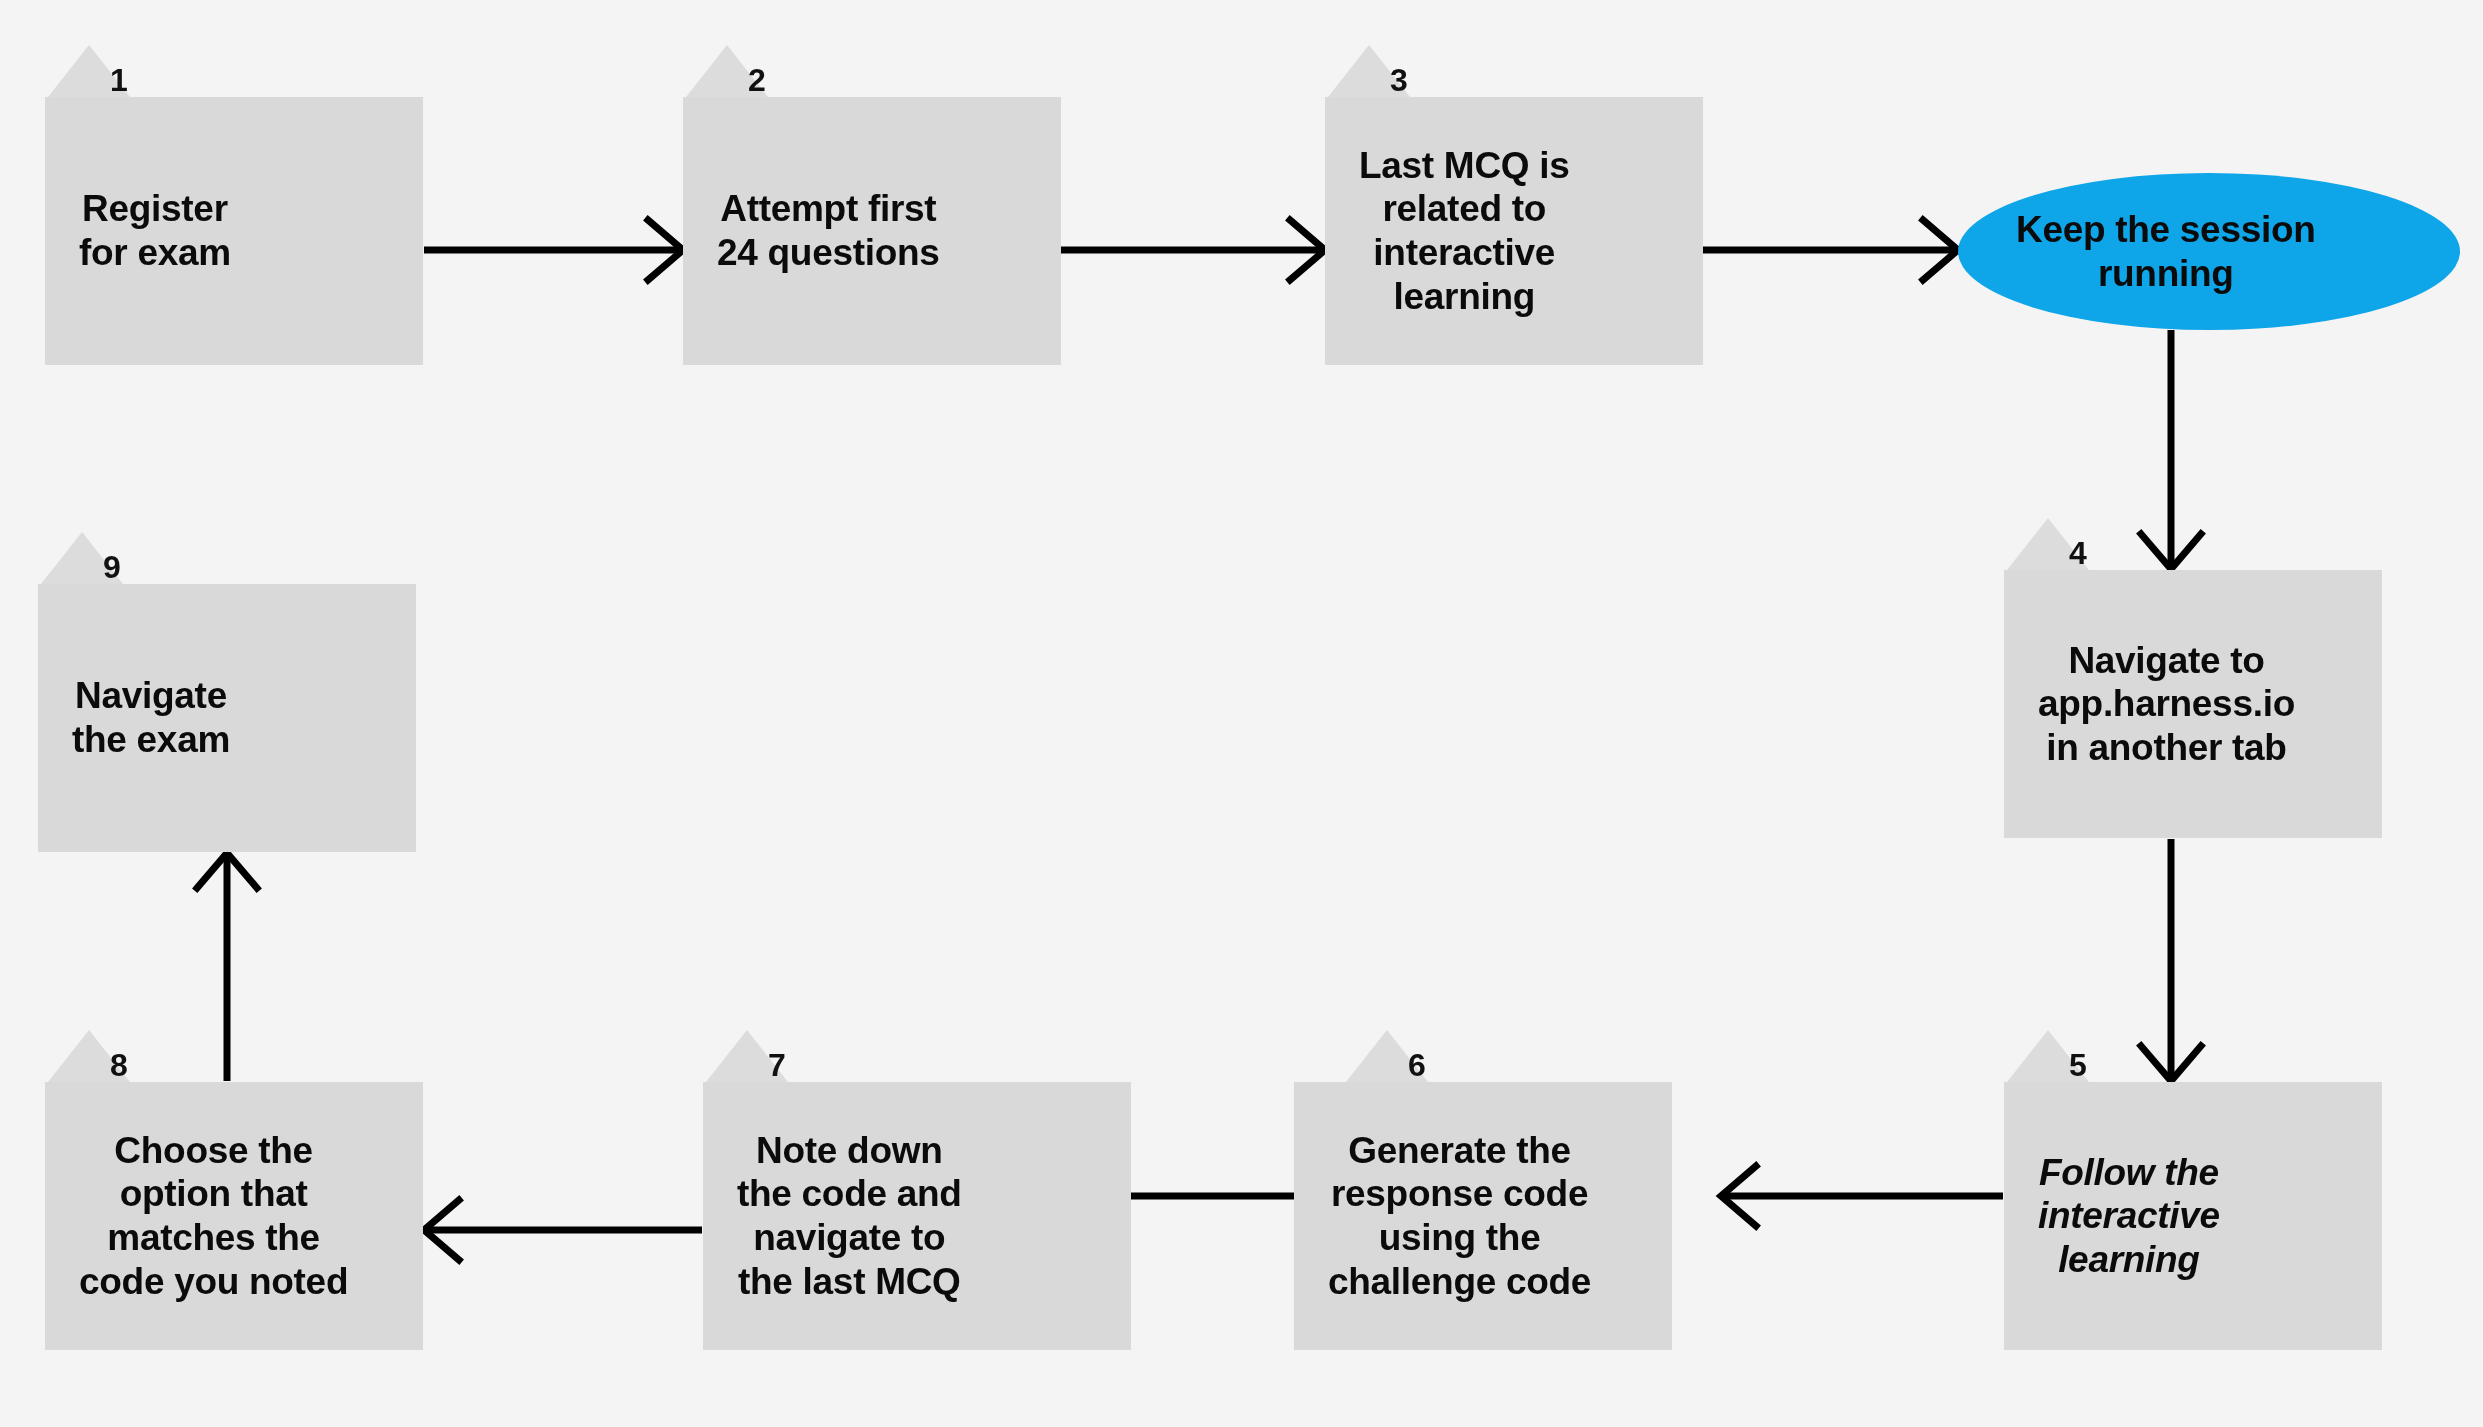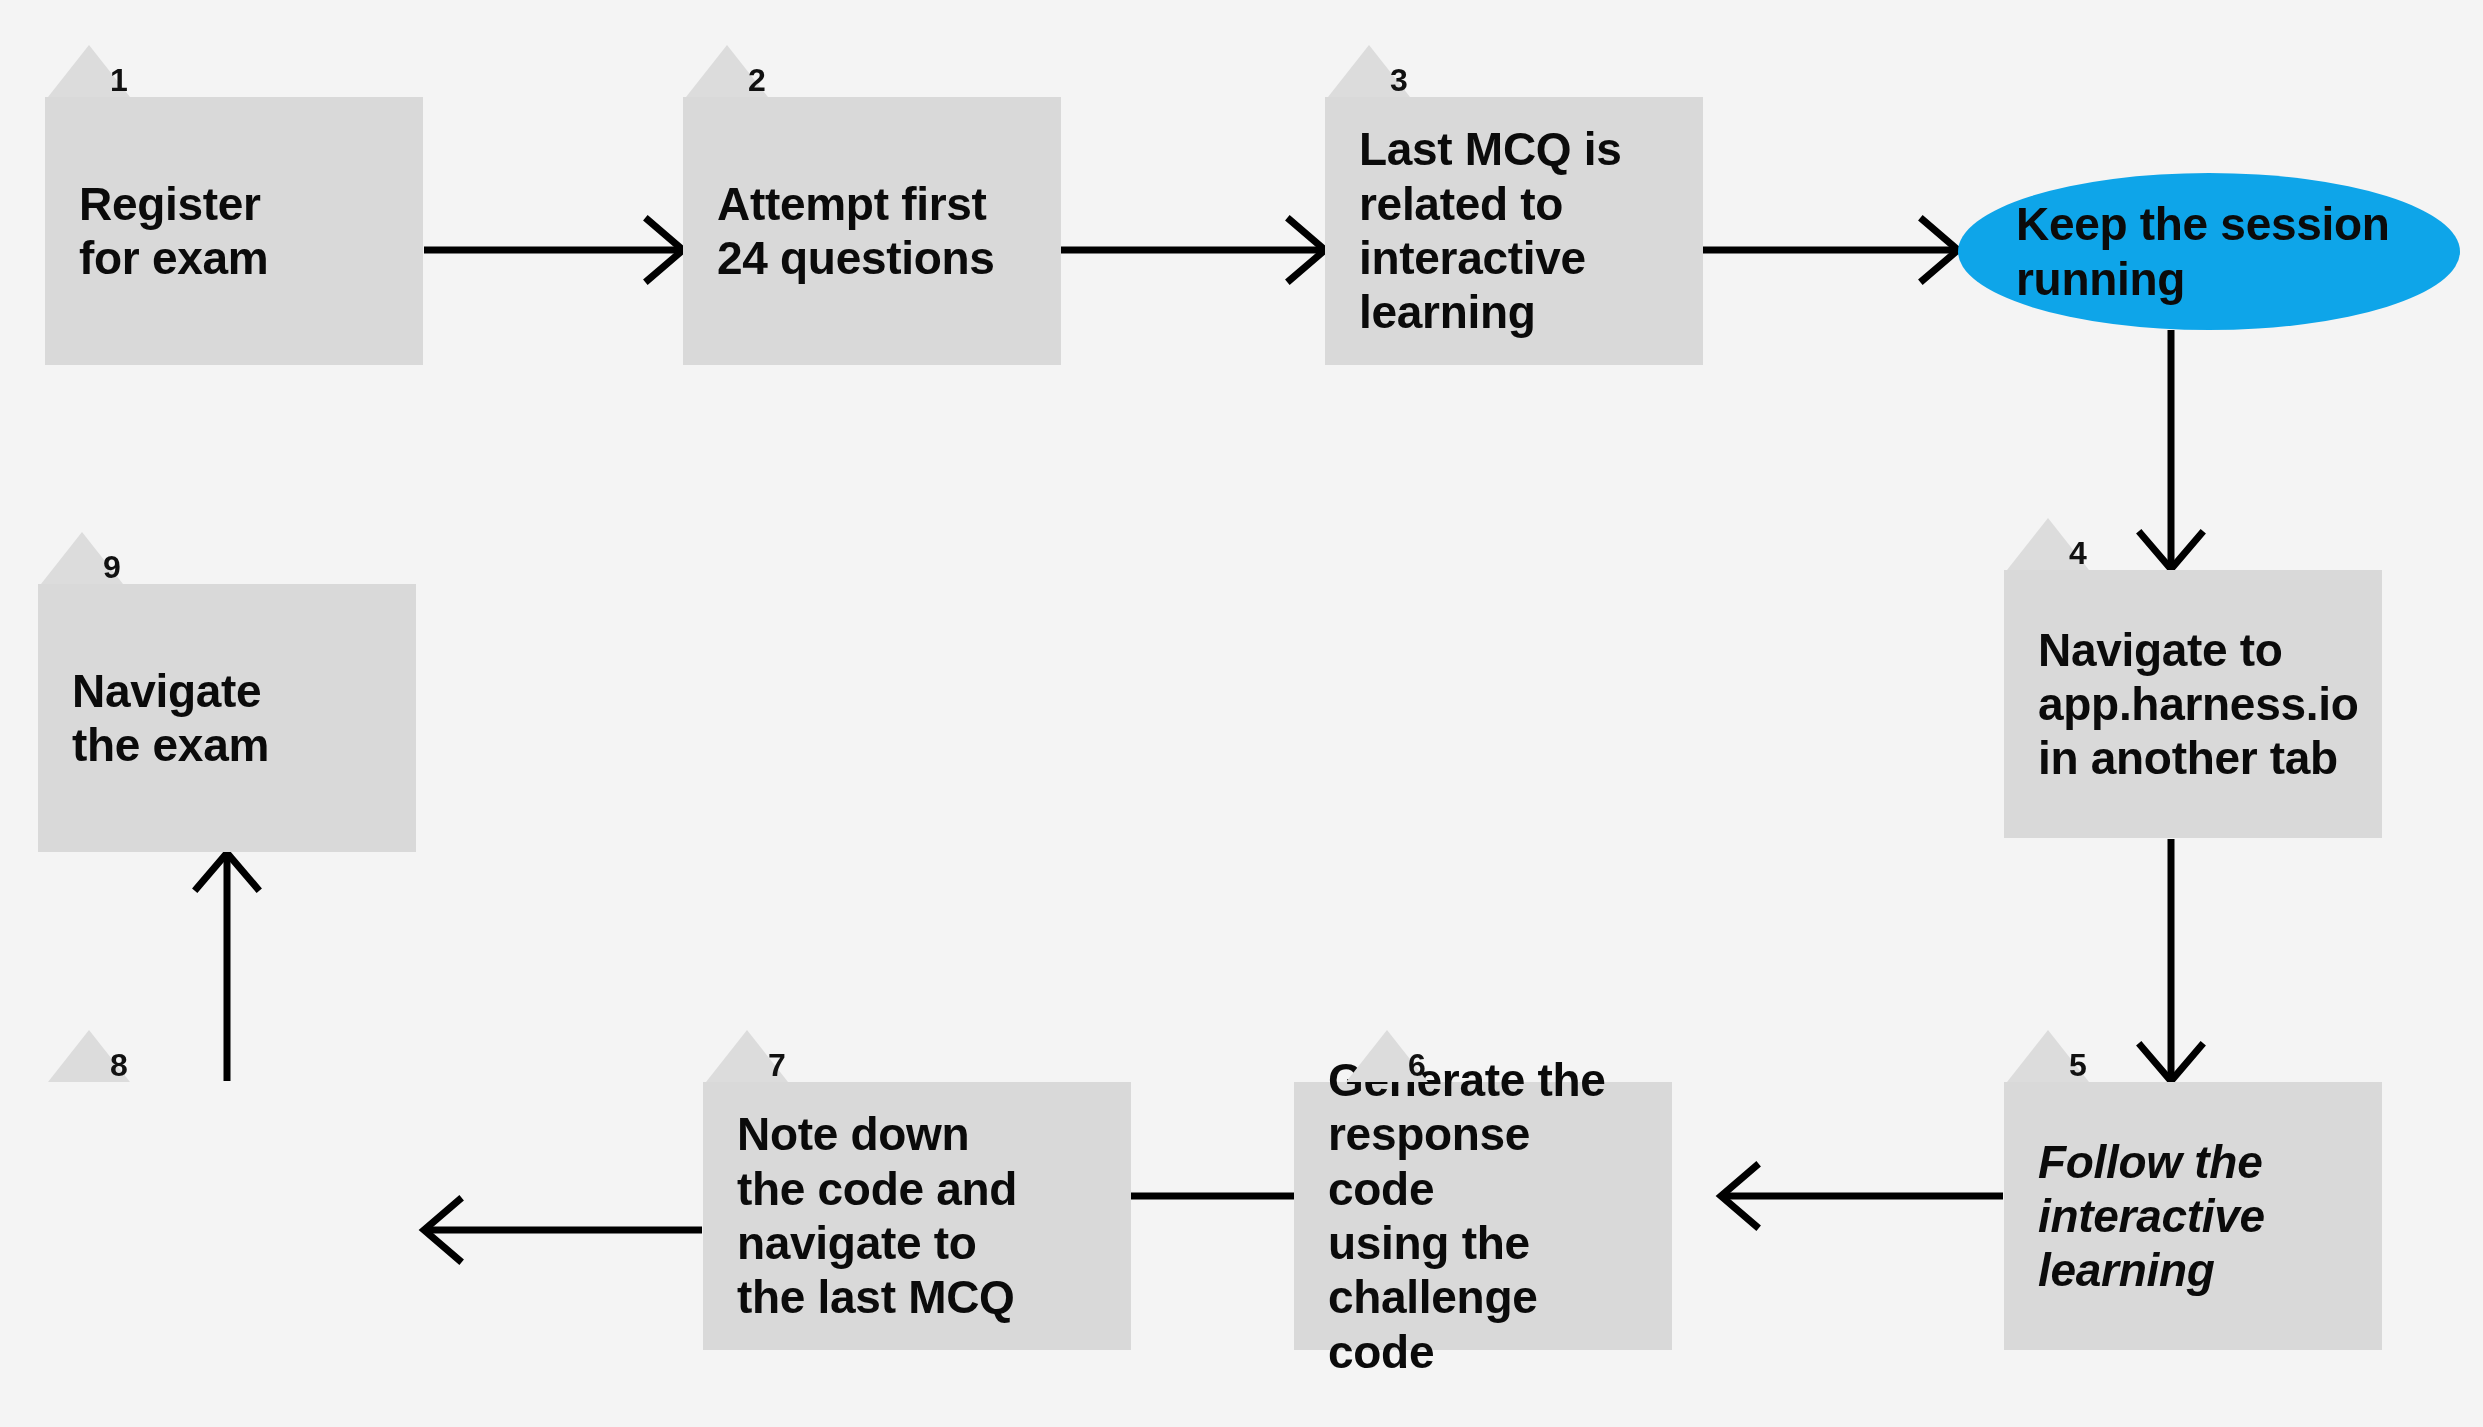--- a/index.html
+++ b/index.html
@@ -21,26 +21,26 @@
     padding:0 34px;
   }
   .ellipse {
     background:#0ea5e9;
     border-radius:50%;
     display:flex; align-items:center;
     padding:0 58px;
   }
   .node-label {
     font-weight:bold;
-    font-size:46px;
+    font-size:37px;
     line-height:1.18;
     color:#0b0b0b;
     letter-spacing:-0.3px;
     white-space:pre-line;
-    text-align:left;
+    text-align:center;
   }
   .badge {
     position:absolute;
     width:0; height:0;
     border-left:41px solid transparent;
     border-right:41px solid transparent;
     border-bottom:52px solid #dcdcdc;
   }
   .badge-num {
     position:absolute;
@@ -169,20 +169,26 @@
   <div class="node box" style="left:703px; top:1082px; width:428px; height:268px;">
     <span class="node-label">Note down
 the code and
 navigate to
 the last MCQ</span>
   </div>
   <div class="badge" style="left:706px; top:1030px;">
     <span class="badge-num">7</span>
   </div>
 
+  <div class="node box" style="left:45px; top:1082px; width:378px; height:268px;">
+    <span class="node-label">Choose the
+option that
+matches the
+code you noted</span>
+  </div>
   <div class="badge" style="left:48px; top:1030px;">
     <span class="badge-num">8</span>
   </div>
 
   <div class="node box" style="left:38px; top:584px; width:378px; height:268px;">
     <span class="node-label">Navigate
 the exam</span>
   </div>
   <div class="badge" style="left:41px; top:532px;">
     <span class="badge-num">9</span>

